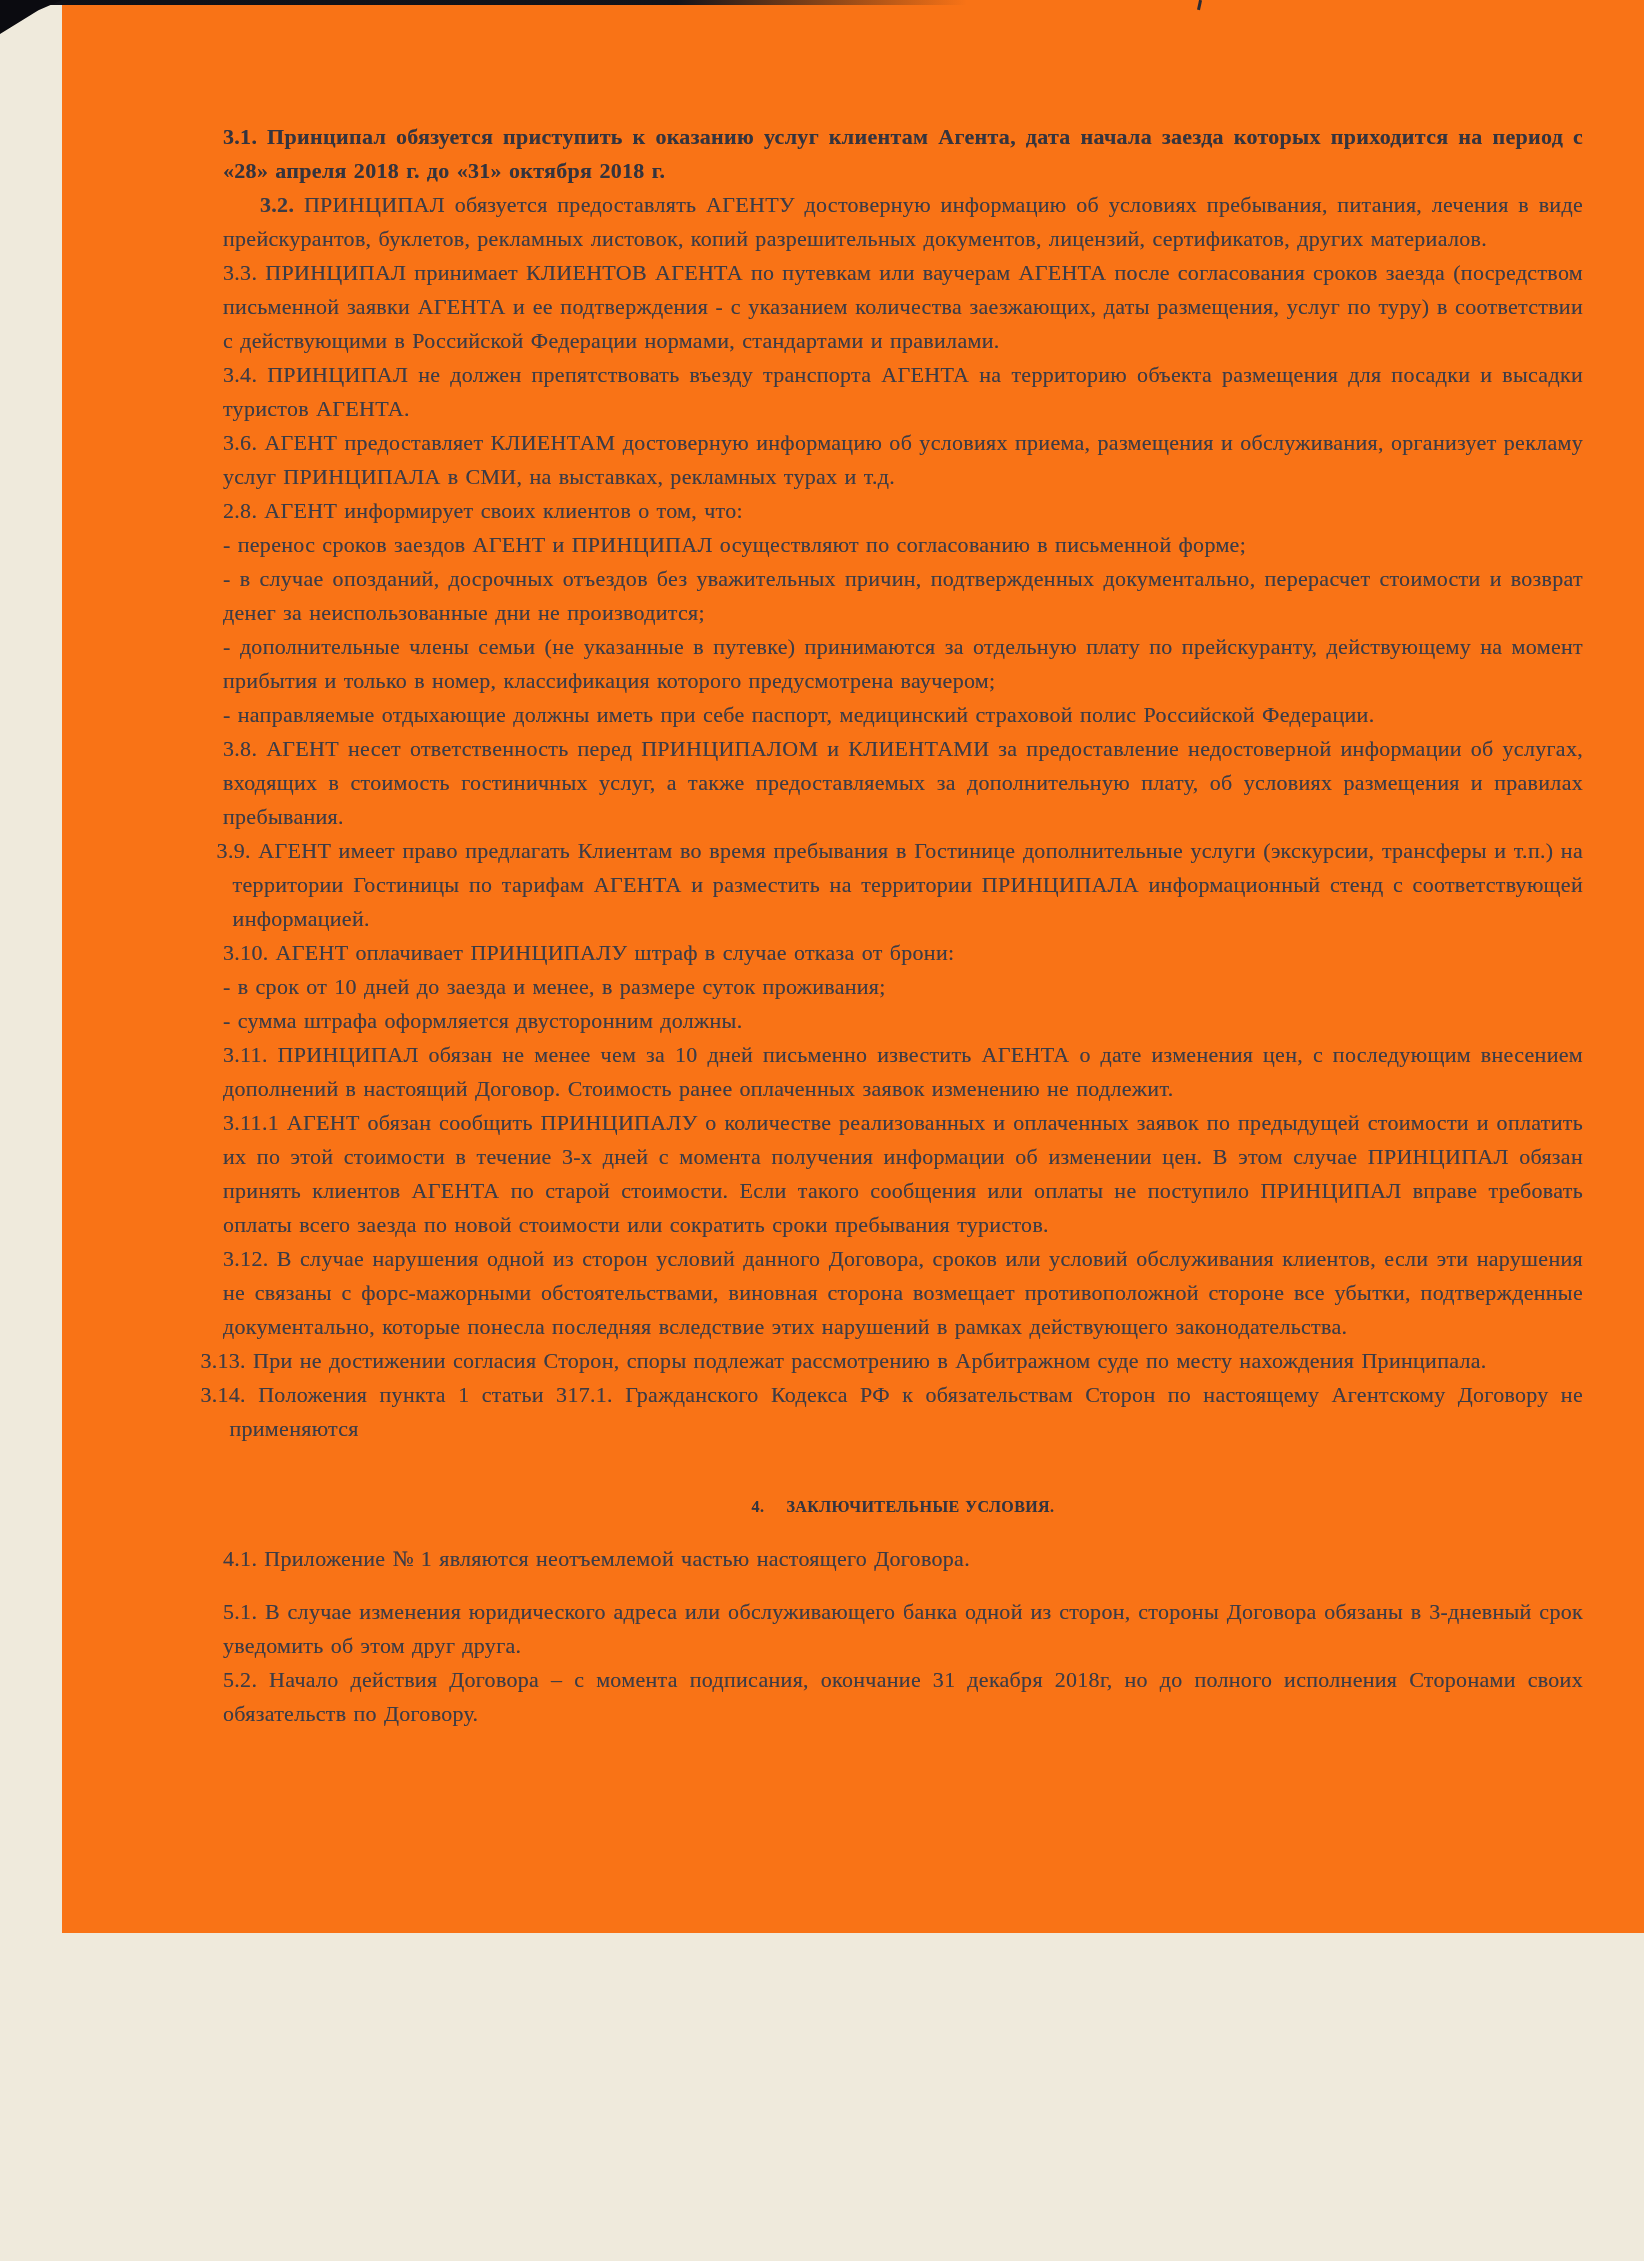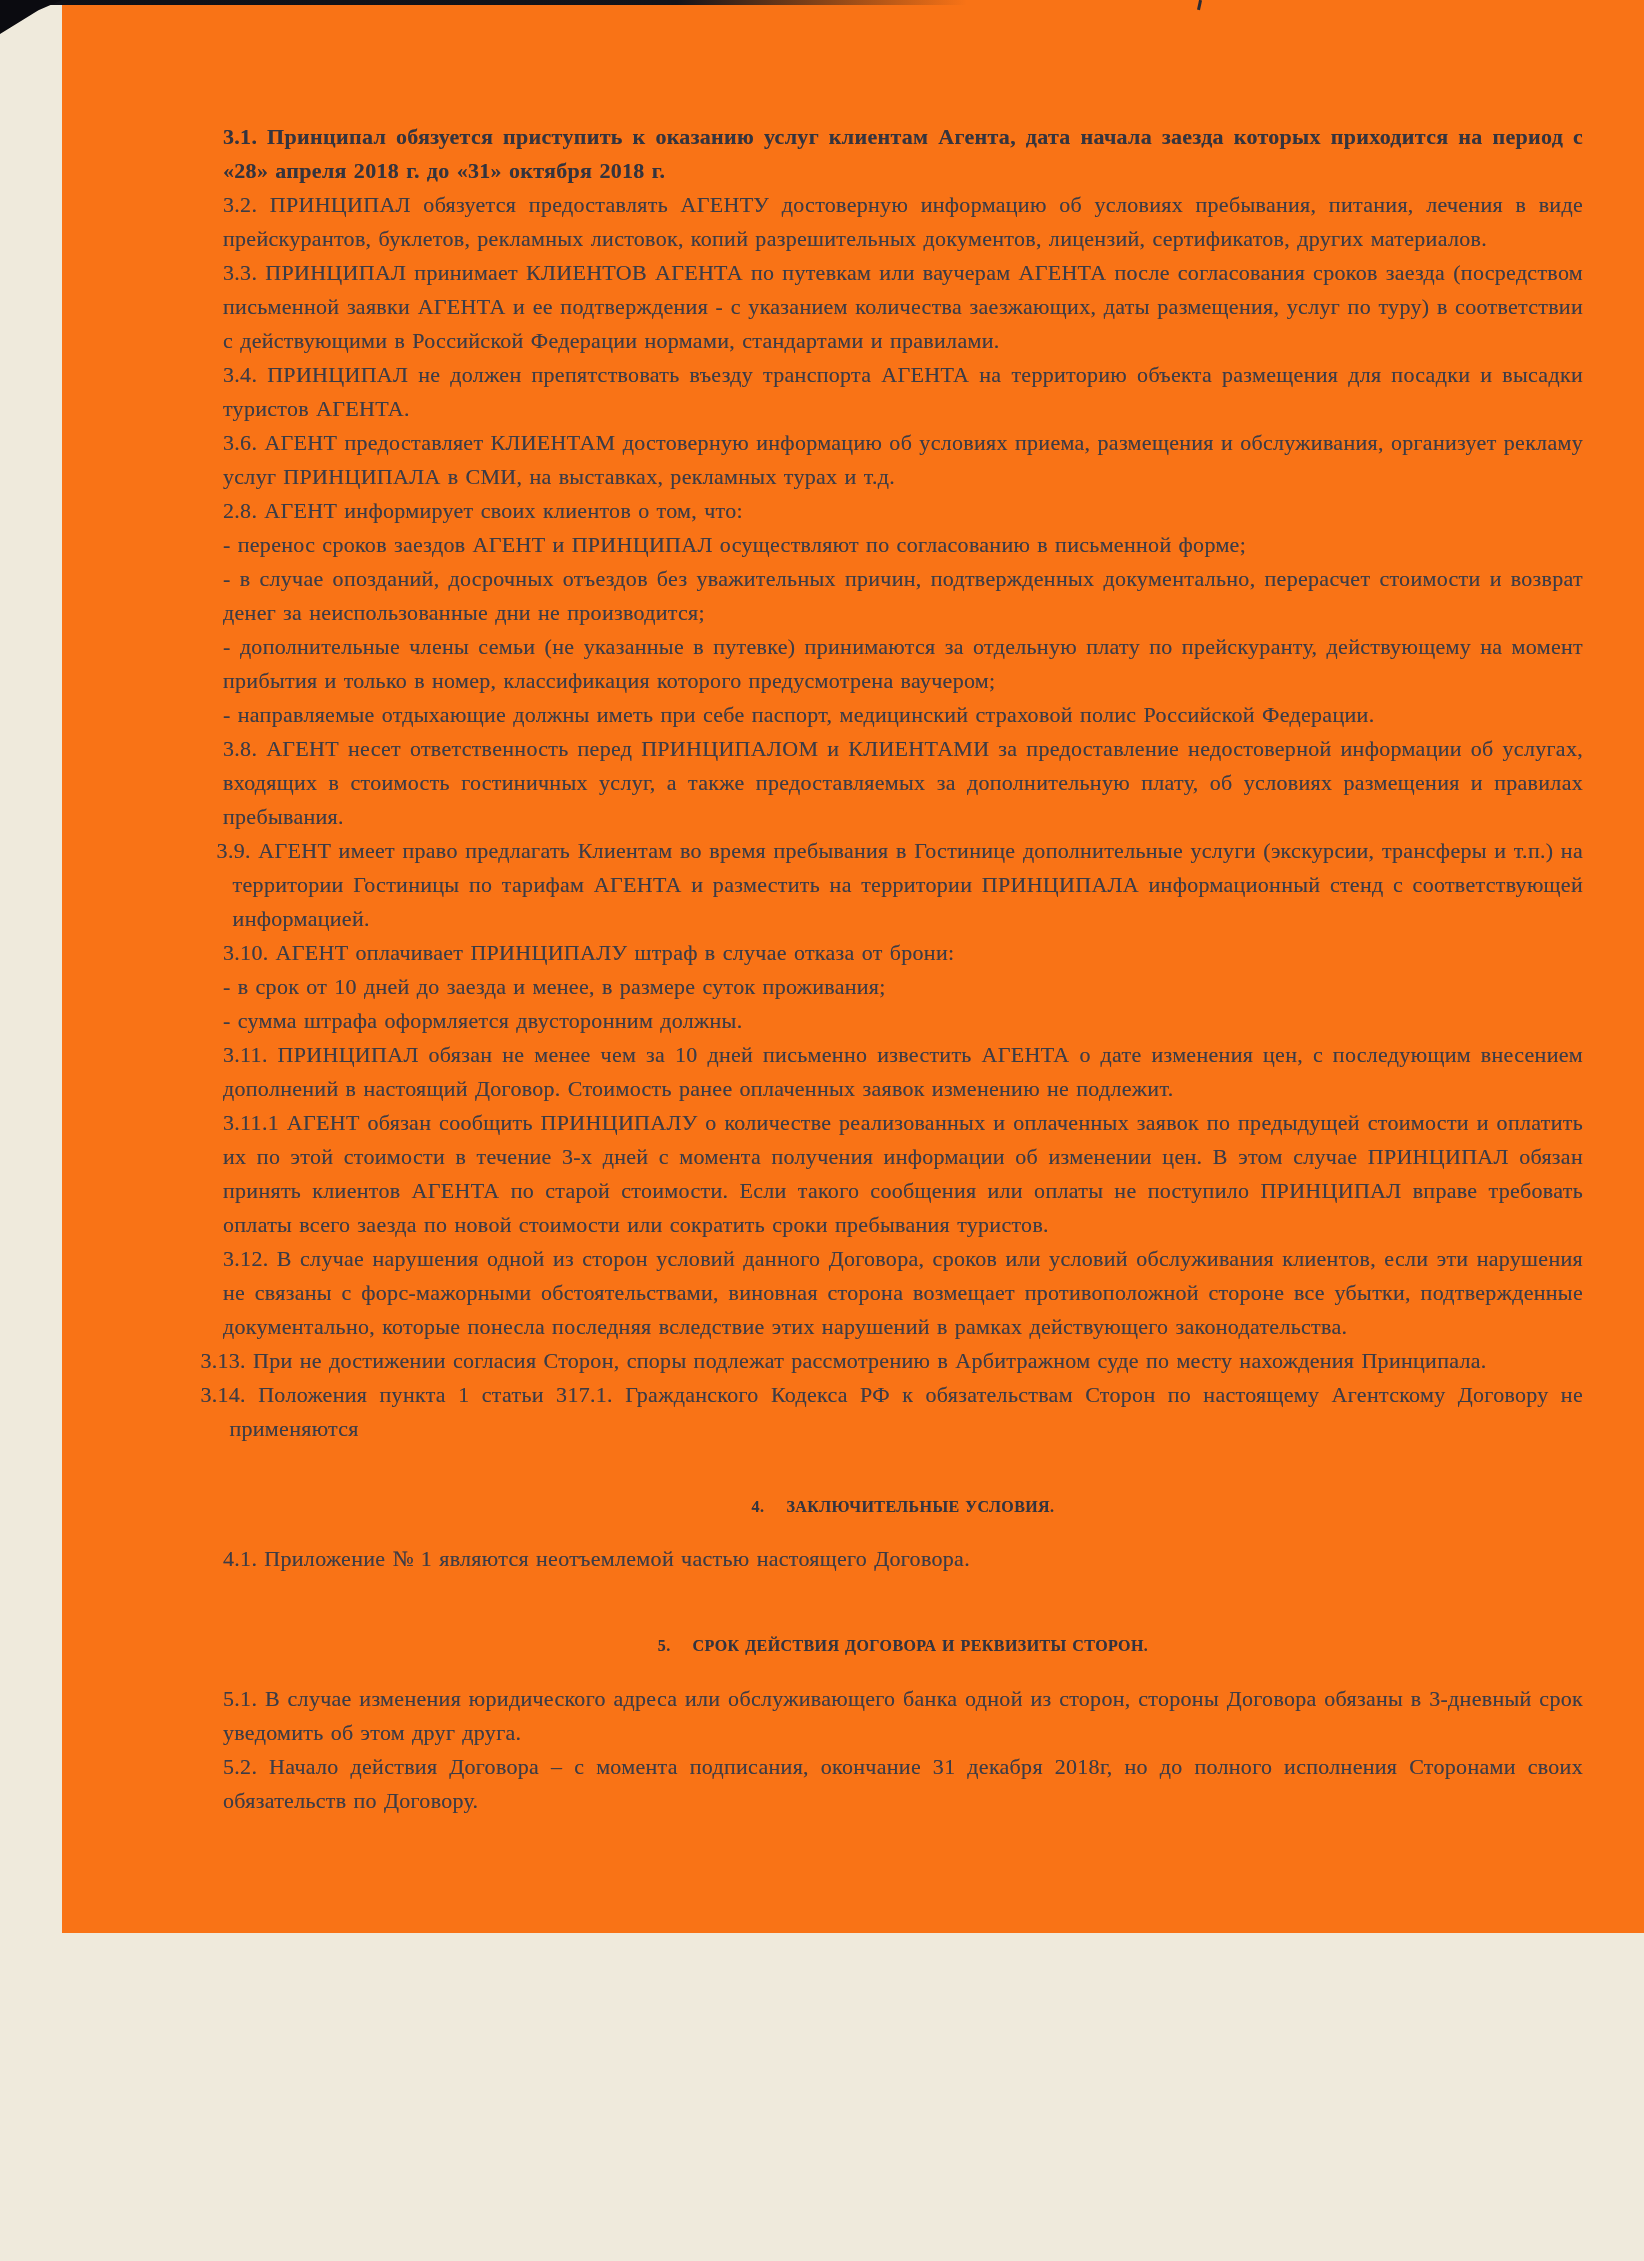--- a/index.html
+++ b/index.html
@@ -57,21 +57,21 @@
     color: #3c3c46;
     font-size: 22px;
     line-height: 34px;
     letter-spacing: 0.3px;
     word-spacing: 1.3px;
     text-align: justify;
     text-shadow: 0 0 0.6px rgba(60,60,70,0.45);
   }
   .para { margin: 0; }
   .bold { font-weight: bold; color: #34343e; }
-  .num  { font-weight: normal; }
+  .num  { font-weight: bold; margin-left: 37px; }
   
   .hang9  { margin-left: -6.4px; padding-left: 16px; text-indent: -16px; }
   
   .hang13 { margin-left: -22.6px; padding-left: 29px; text-indent: -29px; }
   .sec-heading {
     margin: 0;
     text-align: center;
     font-weight: bold;
     font-size: 16px;
     color: #34343e;
@@ -113,20 +113,19 @@
     <p class="para">3.11. ПРИНЦИПАЛ обязан не менее чем за 10 дней письменно известить АГЕНТА о дате изменения цен, с последующим внесением дополнений в настоящий Договор. Стоимость ранее оплаченных заявок изменению не подлежит.</p>
     <p class="para">3.11.1 АГЕНТ обязан сообщить ПРИНЦИПАЛУ о количестве реализованных и оплаченных заявок по предыдущей стоимости и оплатить их по этой стоимости в течение 3-х дней с момента получения информации об изменении цен. В этом случае ПРИНЦИПАЛ обязан принять клиентов АГЕНТА по старой стоимости. Если такого сообщения или оплаты не поступило ПРИНЦИПАЛ вправе требовать оплаты всего заезда по новой стоимости или сократить сроки пребывания туристов.</p>
     <p class="para">3.12. В случае нарушения одной из сторон условий данного Договора, сроков или условий обслуживания клиентов, если эти нарушения не связаны с форс-мажорными обстоятельствами, виновная сторона возмещает противоположной стороне все убытки, подтвержденные документально, которые понесла последняя вследствие этих нарушений в рамках действующего законодательства.</p>
     <p class="para hang13">3.13. При не достижении согласия Сторон, споры подлежат рассмотрению в Арбитражном суде по месту нахождения Принципала.</p>
     <p class="para hang13">3.14. Положения пункта 1 статьи 317.1. Гражданского Кодекса РФ к обязательствам Сторон по настоящему Агентскому Договору не применяются</p>
 
     <h2 class="sec-heading gap-before-4"><span class="sec-num">4.</span><span>ЗАКЛЮЧИТЕЛЬНЫЕ УСЛОВИЯ.</span></h2>
 
     <p class="para gap-after-4">4.1. Приложение № 1 являются неотъемлемой частью настоящего Договора.</p>
 
-    <h2 class="sec-heading gap-before-5"><span class="sec-num">5.</span><span>СРОК ДЕЙСТВИЯ ДОГОВОРА И РЕКВИЗИТЫ СТОРОН.</span></h2>
 
     <p class="para gap-after-5">5.1. В случае изменения юридического адреса или обслуживающего банка одной из сторон, стороны Договора обязаны в 3-дневный срок уведомить об этом друг друга.</p>
     <p class="para">5.2. Начало действия Договора – с момента подписания, окончание 31 декабря 2018г, но до полного исполнения Сторонами своих обязательств по Договору.</p>
 
   </div>
 </div>
 
 
 </body></html>

